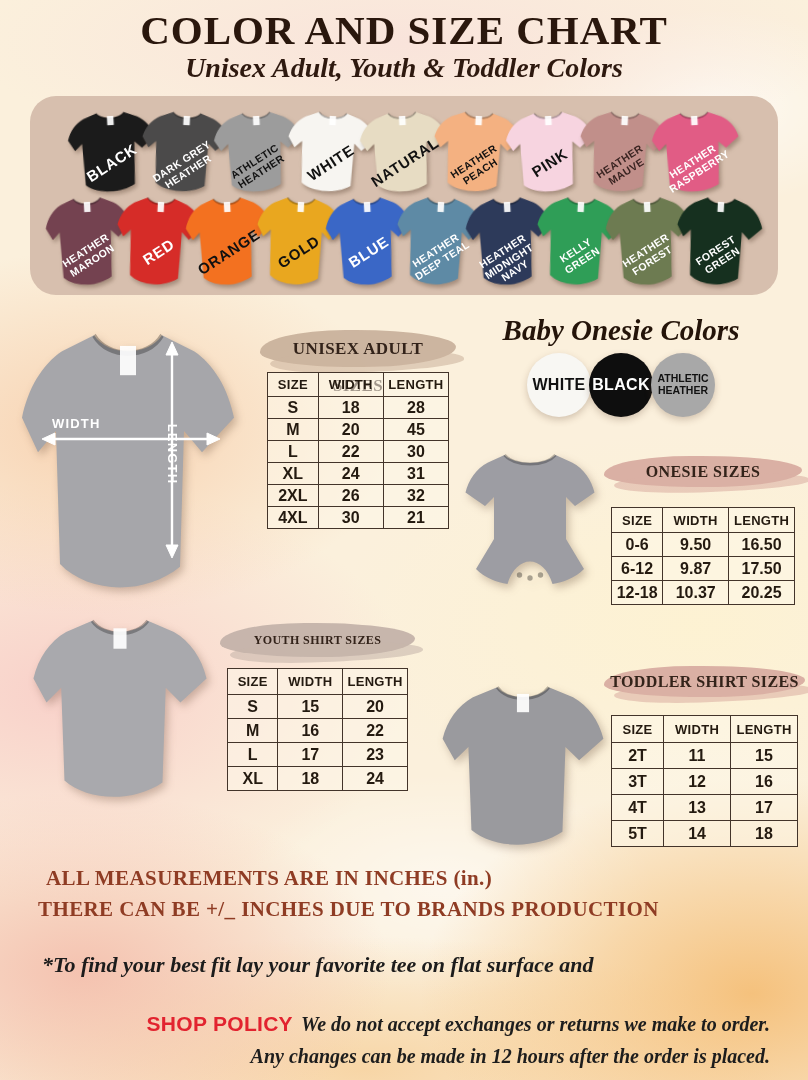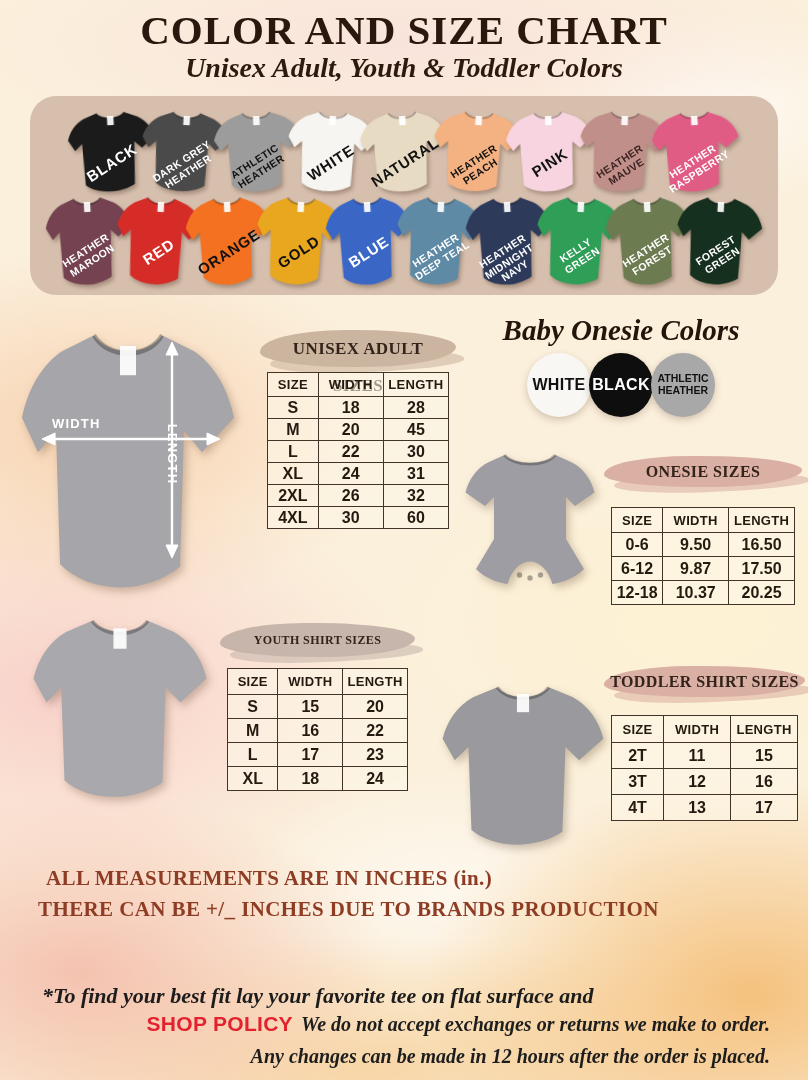--- a/index.html
+++ b/index.html
@@ -104,21 +104,21 @@
     justify-content:center;text-align:center;font-weight:600;box-shadow:0 3px 7px rgba(90,60,40,.25);}
   .swatch .one-line{font-size:16px;letter-spacing:.3px;}
   .swatch .two-line{font-size:10.5px;line-height:1.1;font-weight:bold;}
 
   
   .note{position:absolute;white-space:nowrap;}
   .note-red{color:#8f3c24;font-size:21px;font-weight:600;letter-spacing:.4px;}
   .note-italic{color:#1c1c1c;font-size:22px;font-style:italic;font-weight:600;}
   .n1{left:46px;top:866px;}
   .n2{left:38px;top:897px;}
-  .n3{left:42px;top:983px;}
+  .n3{left:42px;top:952px;}
   .n4{left:60px;top:959px;}
 
   
   .policy{left:70px;top:1008px;width:700px;text-align:right;color:#1d1d1d;}
   .policy-line{font-size:20px;font-style:italic;font-weight:600;line-height:1.55;}
   .policy-label{font-family:"Liberation Sans",sans-serif;font-style:normal;font-weight:bold;
     font-size:21px;color:#e2232f;letter-spacing:.3px;margin-right:8px;}
 </style>
 </head>
 <body>
@@ -319,21 +319,21 @@
             <td>31</td>
           </tr>
         <tr>
             <td>2XL</td>
             <td>26</td>
             <td>32</td>
           </tr>
         <tr>
             <td>4XL</td>
             <td>30</td>
-            <td>60</td>
+            <td>21</td>
           </tr>
       </tbody>
     </table>
   </section>
 
   <section class="abs baby-section">
     <div class="baby-heading serif">Baby Onesie Colors</div>
     <div class="swatch-row">
       <div class="swatch" style="background-color: rgb(248, 247, 243);">
         <span class="one-line" style="color: rgb(17, 17, 17);">WHITE</span>
@@ -452,20 +452,25 @@
         <tr>
             <td>3T</td>
             <td>12</td>
             <td>16</td>
           </tr>
         <tr>
             <td>4T</td>
             <td>13</td>
             <td>17</td>
           </tr>
+        <tr>
+            <td>5T</td>
+            <td>14</td>
+            <td>18</td>
+          </tr>
       </tbody>
     </table>
   </section>
 
   <div class="note n2 note-red serif">THERE CAN BE +/_ INCHES DUE TO BRANDS PRODUCTION</div>
   <div class="note n1 note-red serif">ALL MEASUREMENTS ARE IN INCHES (in.)</div>
   <div class="note n3 note-italic serif">*To find your best fit lay your favorite tee on flat surface and</div>
 
   <div class="abs policy">
     <div class="policy-line serif">

